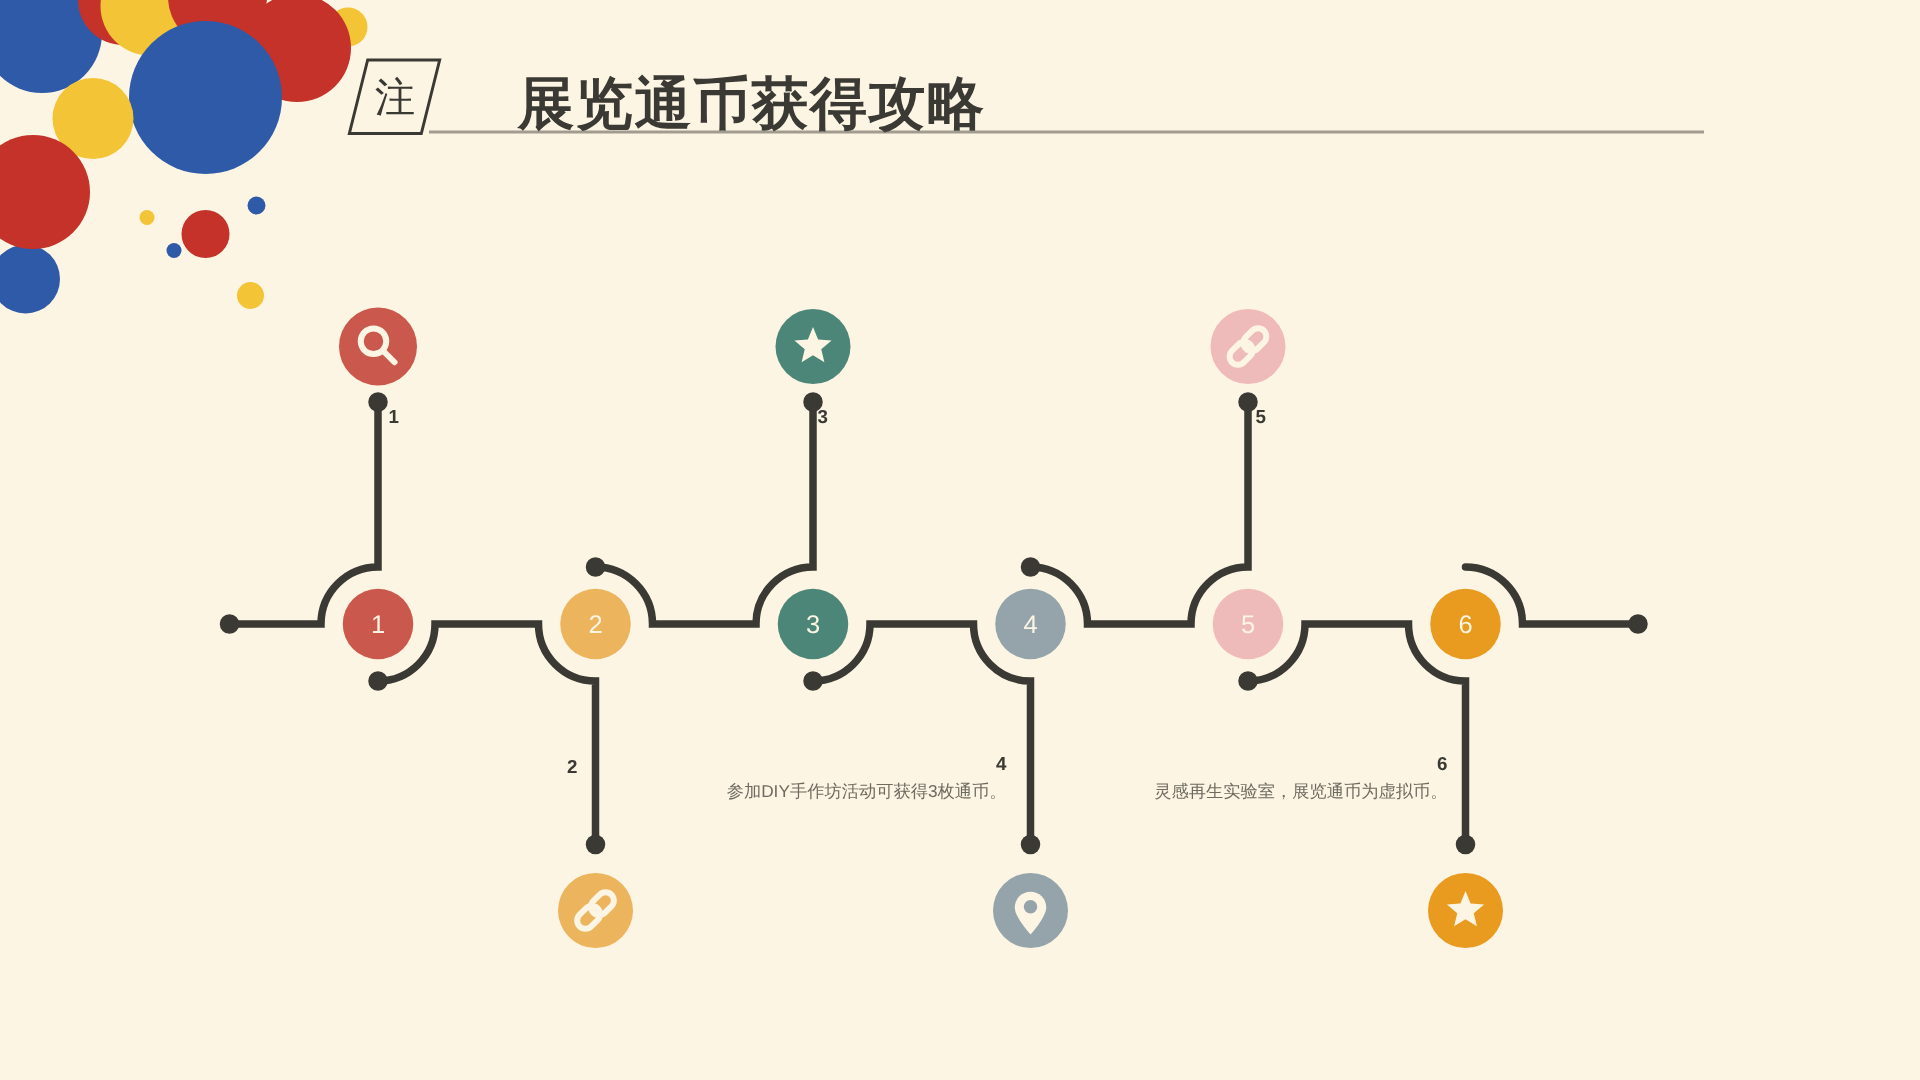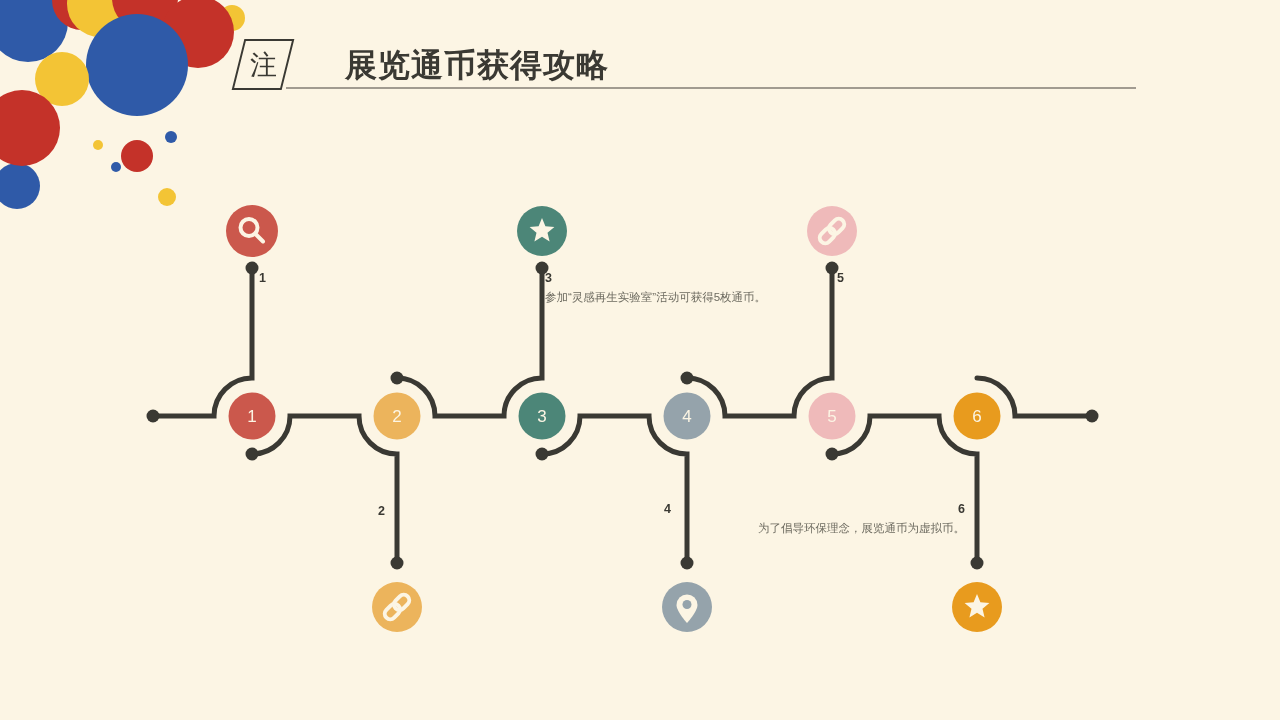--- a/index.html
+++ b/index.html
@@ -3,21 +3,21 @@
 <meta charset="utf-8">
 <style>
   html,body{margin:0;padding:0;}
   body{width:1280px;height:720px;overflow:hidden;font-family:"Liberation Sans",sans-serif;}
   .slide{position:relative;width:1280px;height:720px;background:#FCF5E4;}
   .deco{position:absolute;left:0;top:0;pointer-events:none;}
   .header{position:absolute;left:0;top:0;width:1280px;height:100px;}
   .badge{position:absolute;left:238px;top:39px;width:46px;height:47px;border:2px solid #3A3933;
          transform:skewX(-14deg);display:flex;align-items:center;justify-content:center;background:transparent;}
   .badge span{transform:skewX(14deg);font-family:"Liberation Serif",serif;font-size:27px;color:#3A3933;}
-  .title{position:absolute;left:345px;top:44px;font-size:32px;font-weight:800;color:#3A3933;letter-spacing:1px;}
+  .title{position:absolute;left:345px;top:44px;font-size:38px;font-weight:800;color:#3A3933;letter-spacing:1px;}
   .rule{position:absolute;left:286px;top:87px;width:850px;height:2px;background:#55514A;opacity:.55;}
   .graphic{position:absolute;left:0;top:0;}
   .tl-path{fill:none;stroke:#3A3933;stroke-width:5;stroke-linecap:round;}
   .dot{fill:#3A3933;}
   .node-num{fill:#FCF5E4;font-size:17px;font-weight:500;text-anchor:middle;font-family:"Liberation Sans",sans-serif;}
   .glyph{stroke:#FCF5E4;fill:none;stroke-width:4;stroke-linecap:round;}
   .glyph-fill{fill:#FCF5E4;stroke:none;}
   .step{position:absolute;color:#6D6B60;font-size:11.5px;line-height:15.5px;}
   .step .num{font-size:12.5px;font-weight:700;color:#3A3933;margin-bottom:3px;}
   .al{text-align:left;}
@@ -135,29 +135,29 @@
       <circle r="25" fill="#E89B1E"></circle>
       <polygon class="glyph-fill" points="0,-13 3.4,-4.7 12.4,-4 5.5,1.8 7.6,10.5 0,5.8 -7.6,10.5 -5.5,1.8 -12.4,-4 -3.4,-4.7"></polygon>
     </g>
   </svg>
 
   <div class="step al" style="left:259px;top:271px;width:258px;">
     <div class="num">1</div>
   </div>
   <div class="step al" style="left:545px;top:271px;width:270px;">
     <div class="num">3</div>
-    <div>参加“灵感再生实验室”活动可获得5枚通币。</div>
   </div>
   <div class="step al" style="left:837px;top:271px;width:266px;">
     <div class="num">5</div>
   </div>
   <div class="step ar" style="left:130px;top:504px;width:255px;">
     <div class="num">2</div>
   </div>
   <div class="step ar" style="left:421px;top:502px;width:250px;">
     <div class="num">4</div>
+    <div>参加DIY手作坊活动可获得3枚通币。</div>
   </div>
   <div class="step ar" style="left:712px;top:502px;width:253px;">
     <div class="num">6</div>
-    <div>为了倡导环保理念，展览通币为虚拟币。</div>
+    <div>灵感再生实验室，展览通币为虚拟币。</div>
   </div>
 
 </div>
 
 </body></html>

